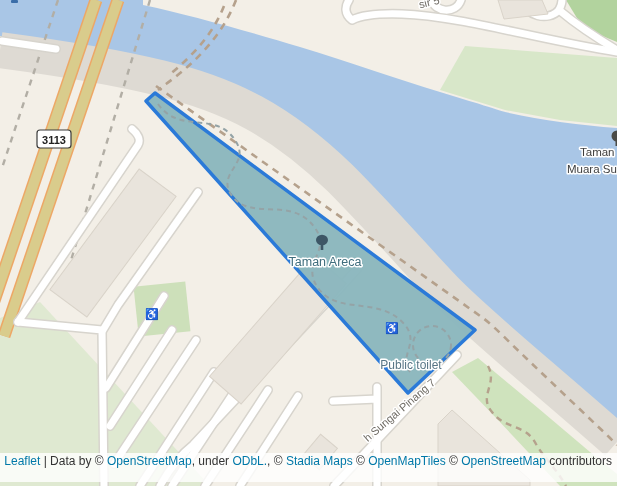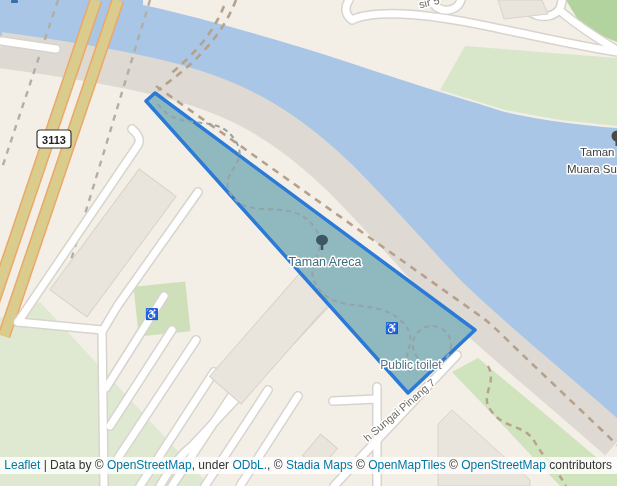--- a/index.html
+++ b/index.html
@@ -1,20 +1,20 @@
 <!DOCTYPE html>
 <html><head>
 <meta charset="utf-8">
 <style>
   html,body{margin:0;padding:0;}
   body{font-family:"Liberation Sans",sans-serif;}
   .map-wrap{position:relative;width:617px;height:486px;overflow:hidden;background:#f3efe7;}
   .map-wrap svg{position:absolute;left:0;top:0;display:block;}
   .halo{paint-order:stroke;stroke:#ffffff;stroke-width:3px;stroke-linejoin:round;font-family:"Liberation Sans",sans-serif;}
-  .attribution{position:absolute;right:0;bottom:12px;height:17px;line-height:17px;
+  .attribution{position:absolute;right:0;bottom:4px;height:29px;line-height:17px;
     background:rgba(255,255,255,0.8);padding:0 5px;font-size:12px;color:#333;white-space:nowrap;}
   .attribution a{color:#0078a8;text-decoration:none;cursor:pointer;}
 </style>
 </head>
 <body>
 
 <div class="map-wrap">
 <svg width="617" height="486" viewBox="0 0 617 486" xmlns="http://www.w3.org/2000/svg">
 
   <rect x="0" y="0" width="617" height="486" fill="#f3efe7"></rect>

